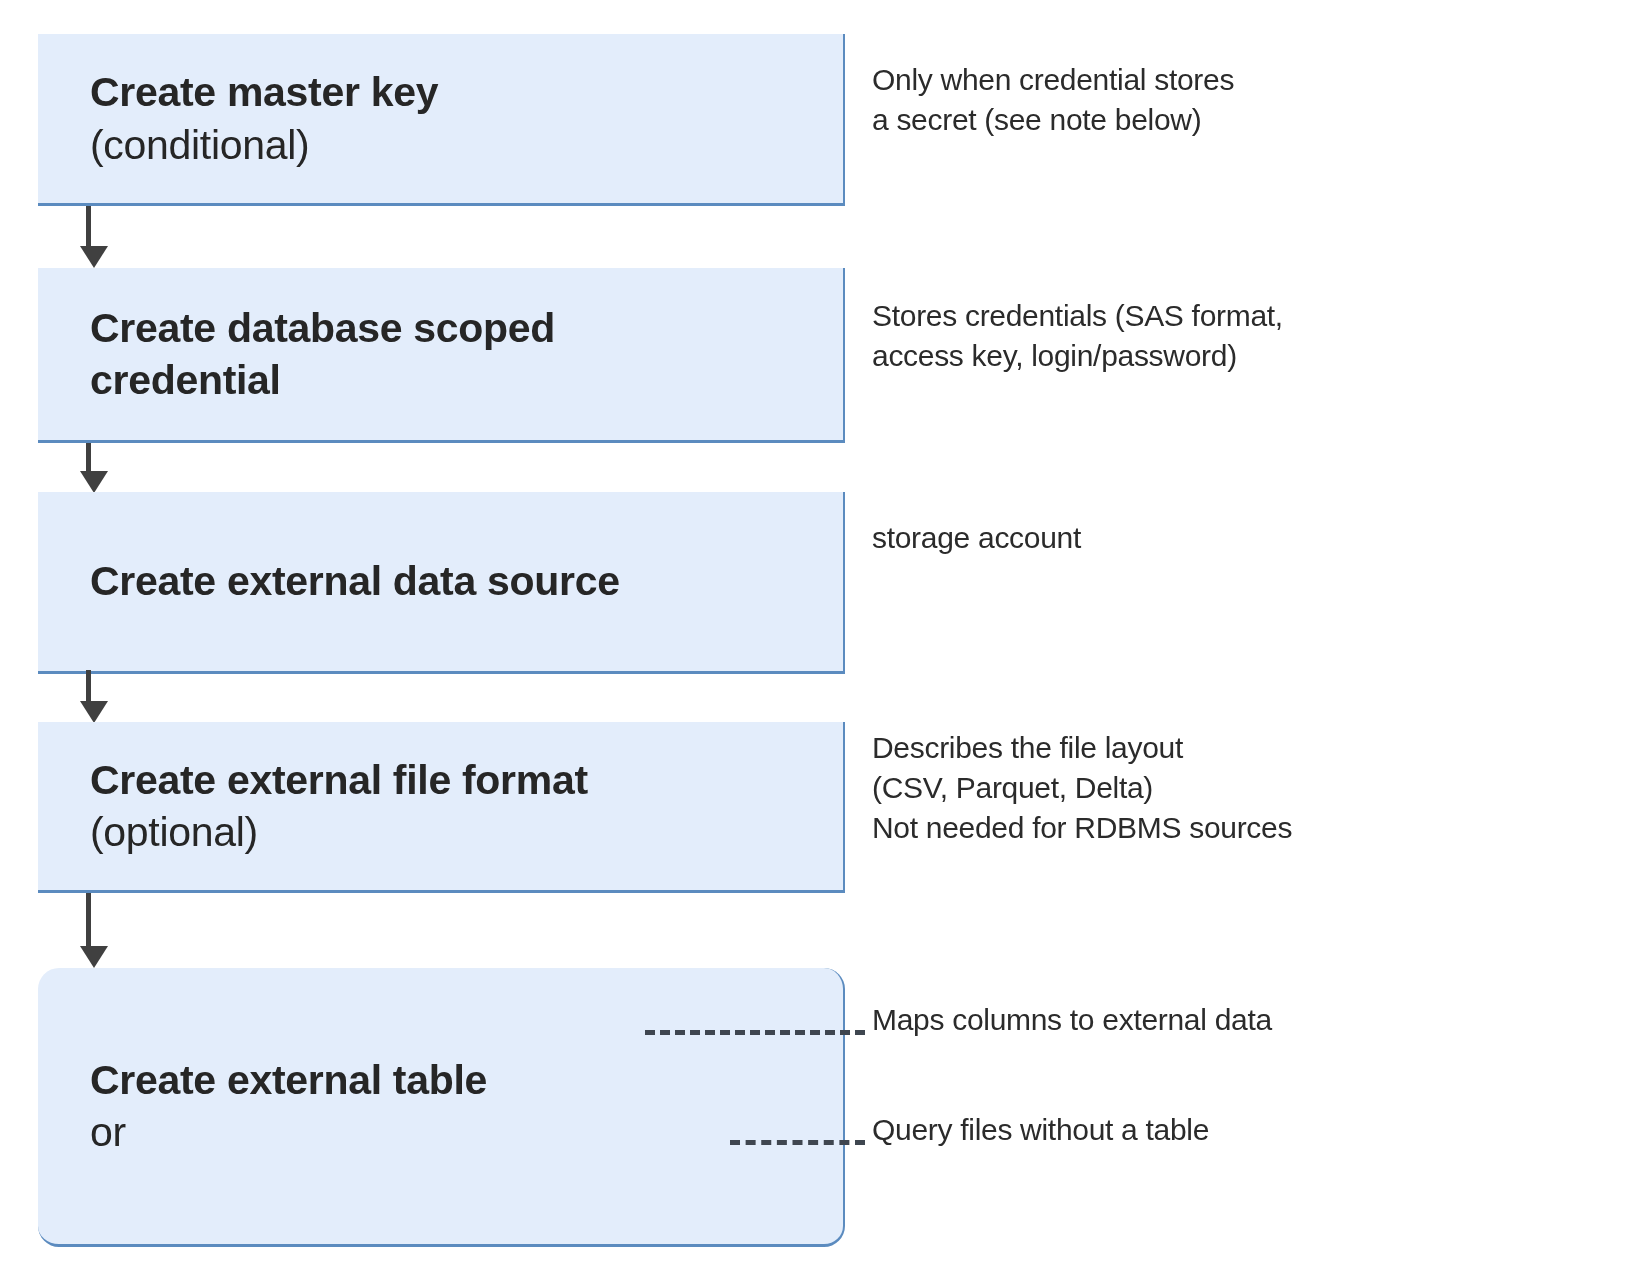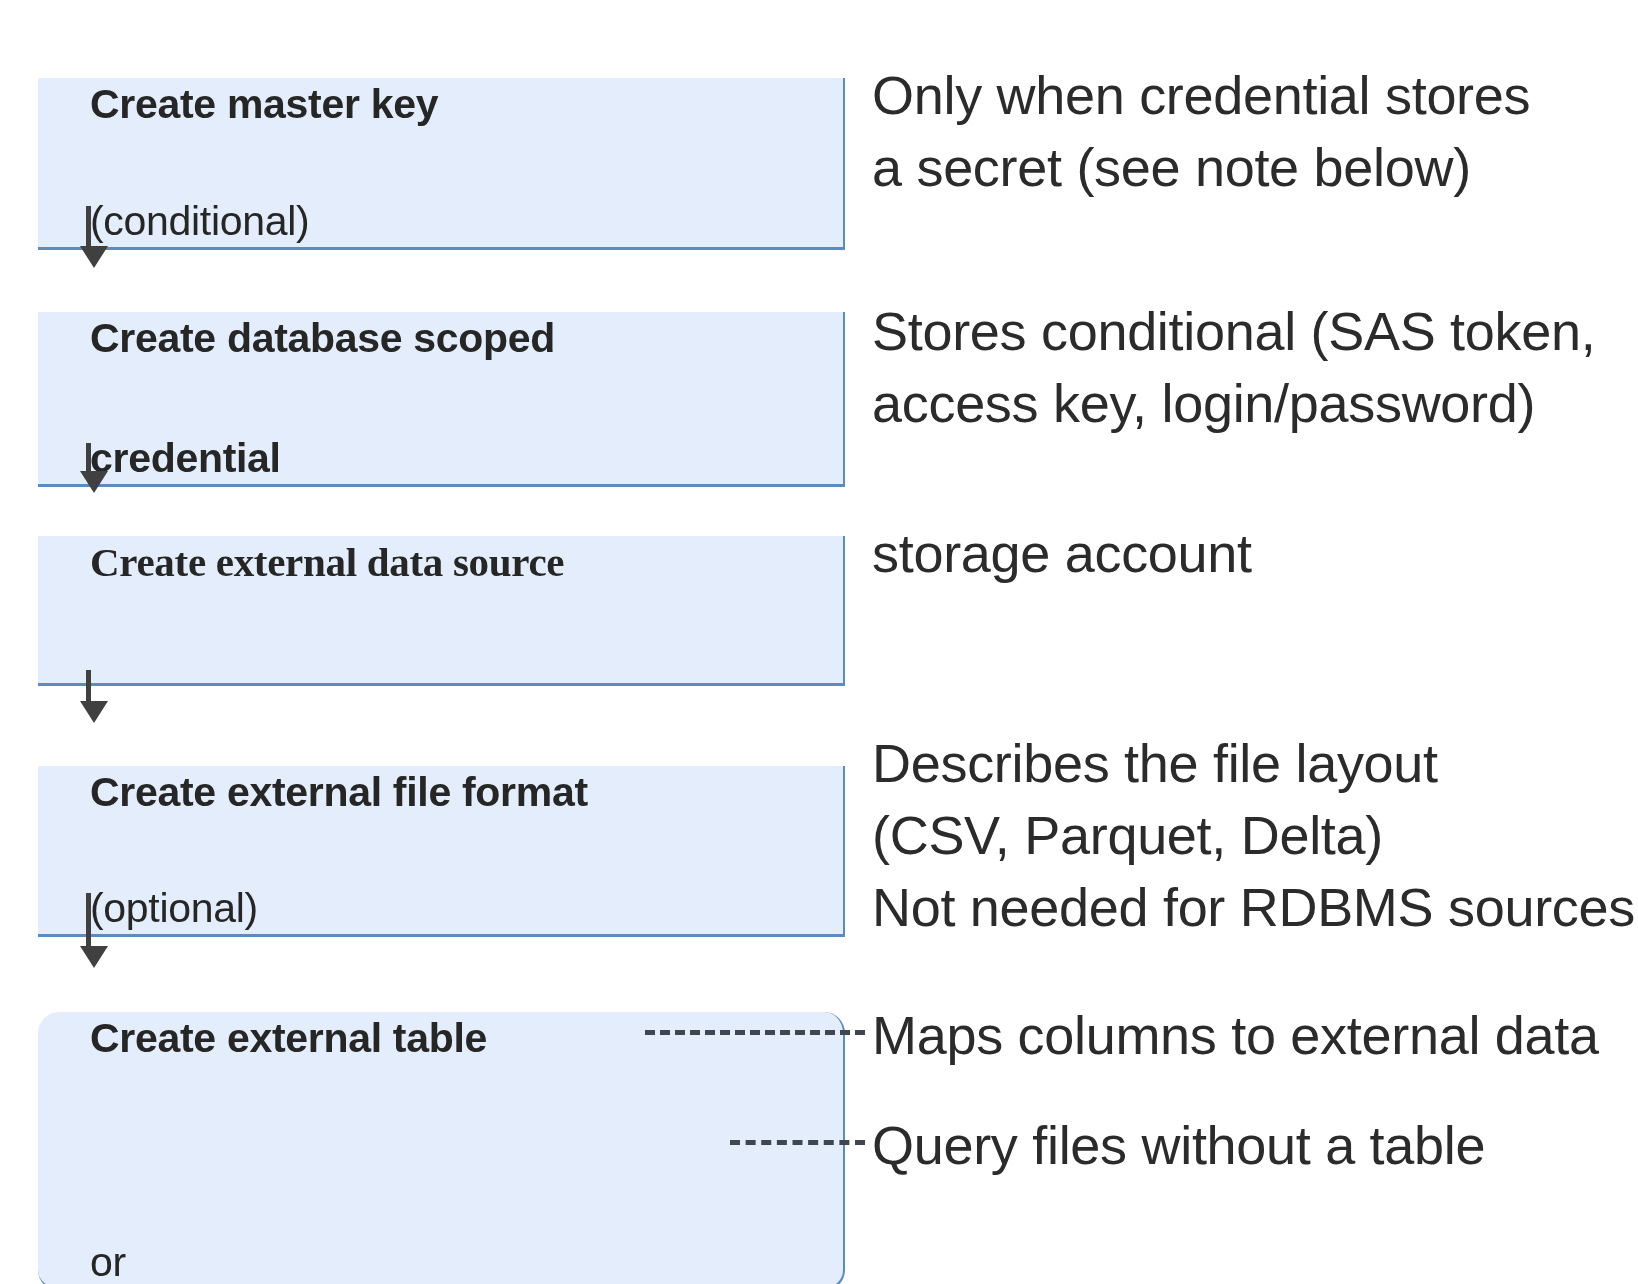--- a/index.html
+++ b/index.html
@@ -25,50 +25,49 @@
   .flow-box {
     position: absolute;
     left: 38px;
     width: 807px;
     box-sizing: border-box;
     background: #e3edfb;
     border-bottom: 3px solid #5b8bbf;
     border-right: 2px solid #5b8bbf;
     display: flex;
     flex-direction: column;
-    justify-content: space-between;
-    margin-top: 44px;
+    justify-content: center;
   }
   .flow-box .line {
     padding-left: 52px;
     line-height: 1.28;
     white-space: nowrap;
   }
   .ttl {
     font-weight: bold;
     font-size: 41px;
     letter-spacing: -0.3px;
   }
   .sub {
     font-weight: normal;
     font-size: 41px;
     letter-spacing: -0.3px;
   }
 
   .box1 { top: 34px;   height: 172px; }
   .box2 { top: 268px;  height: 175px; }
-  .box3 { top: 492px;  height: 150px; font-family: Liberation Serif, serif; }
+  .box3 { top: 492px;  height: 182px; }
   .box4 { top: 722px;  height: 171px; }
   .box5 { top: 968px;  height: 279px; border-radius: 21px; }
 
   
   .note {
     position: absolute;
     left: 872px;
-    font-size: 54px;
+    font-size: 30px;
     line-height: 1.33;
     letter-spacing: -0.3px;
     color: #2b2b2b;
     white-space: nowrap;
   }
   .note1 { top: 60px; }
   .note2 { top: 296px; }
   .note3 { top: 518px; }
   .note4 { top: 728px; }
   .note5 { top: 1000px; }
@@ -137,21 +136,21 @@
   <div class="arrow a1">
     <div class="stem"></div>
     <div class="head"></div>
   </div>
 
   <div class="flow-box box2">
     <div class="line ttl">Create database scoped</div>
     <div class="line ttl">credential</div>
   </div>
   <div class="note note2">
-    <div>Stores conditional (SAS token,</div>
+    <div>Stores credentials (SAS format,</div>
     <div>access key, login/password)</div>
   </div>
 
   <div class="arrow a2">
     <div class="stem"></div>
     <div class="head"></div>
   </div>
 
   <div class="flow-box box3">
     <div class="line ttl">Create external data source</div>

